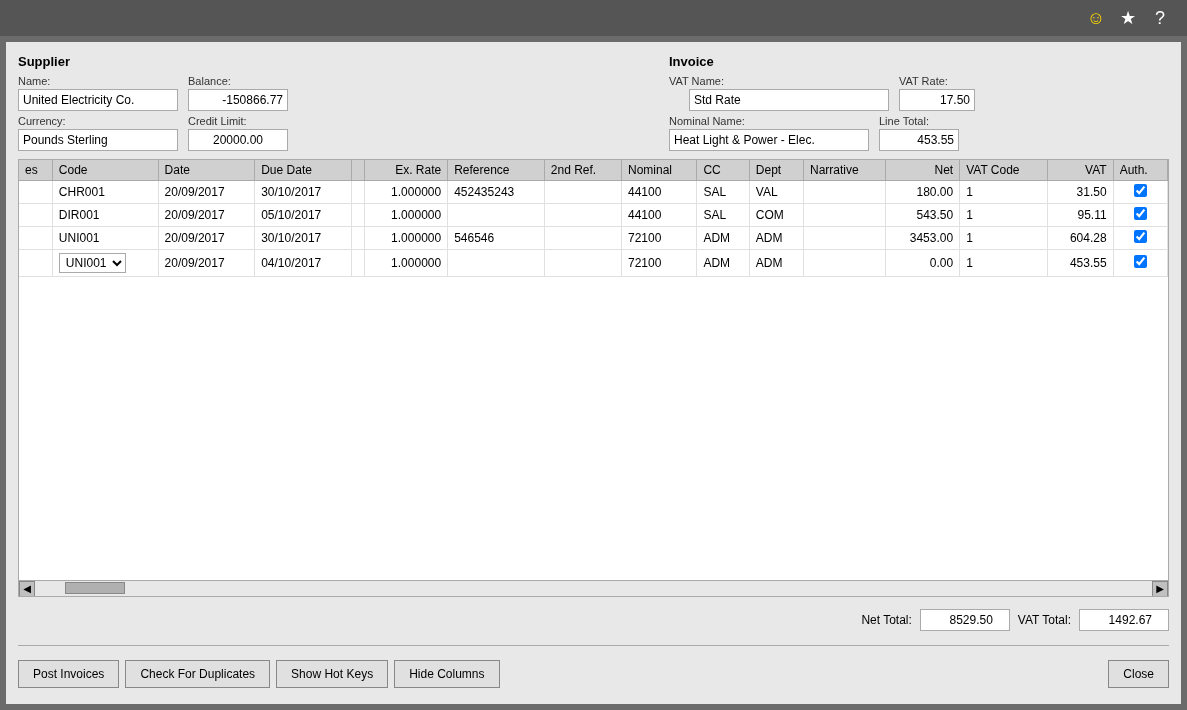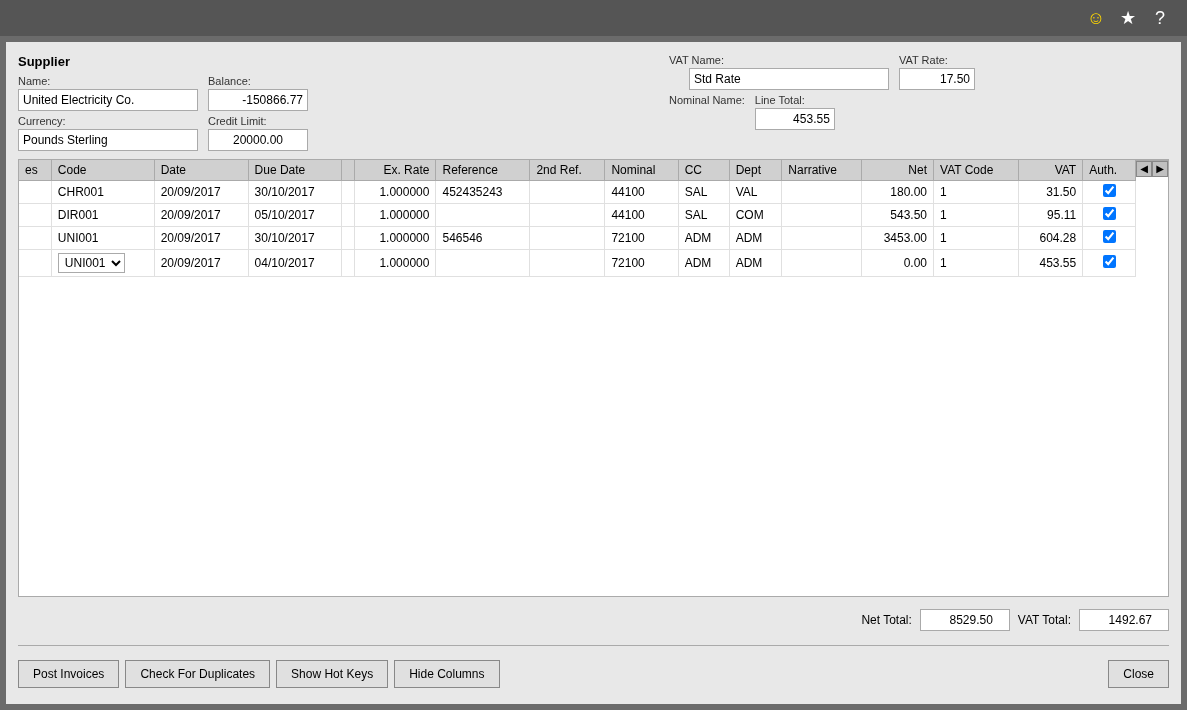--- a/index.html
+++ b/index.html
@@ -70,33 +70,33 @@
       font-size: 11px;
       color: #333;
     }
     .form-input {
       border: 1px solid #aaa;
       background: #fff;
       padding: 2px 4px;
       font-size: 12px;
       height: 22px;
     }
-    .input-wide { width: 180px; }
+    .input-wide { width: 160px; }
     .input-medium { width: 100px; }
     .input-vat-name { width: 200px; margin-left: 20px; }
     .input-vat-rate { width: 76px; text-align: right; }
     .input-nominal { width: 200px; }
     .input-line-total { width: 80px; text-align: right; }
     .table-container {
       flex: 1;
       background: #fff;
       border: 1px solid #aaa;
       overflow: hidden;
       display: flex;
-      flex-direction: row;
+      flex-direction: column;
     }
     .data-table {
       width: 100%;
       border-collapse: collapse;
       font-size: 12px;
     }
     .data-table thead tr {
       background: #d0d0d0;
       border-bottom: 1px solid #aaa;
     }
@@ -244,33 +244,35 @@
         <div class="form-group">
           <span class="form-label">Credit Limit:</span>
           <input class="form-input input-medium" value="20000.00" readonly="" style="text-align: center;">
         </div>
       </div>
     </div>
 
     <div style="flex:1;"></div>
 
     <div class="invoice-section">
+      <div class="section-title">Invoice</div>
       <div class="form-row">
         <div class="form-group">
           <span class="form-label">VAT Name:</span>
           <input class="form-input input-vat-name" value="Std Rate" readonly="" style="">
         </div>
         <div class="form-group">
           <span class="form-label">VAT Rate:</span>
           <input class="form-input input-vat-rate" value="17.50" readonly="" style="">
         </div>
       </div>
       <div class="form-row">
         <div class="form-group">
           <span class="form-label">Nominal Name:</span>
+          <input class="form-input input-nominal" value="Heat Light &amp; Power - Elec." readonly="" style="">
         </div>
         <div class="form-group">
           <span class="form-label">Line Total:</span>
           <input class="form-input input-line-total" value="453.55" readonly="" style="">
         </div>
       </div>
     </div>
   </div>
 
   <div class="table-container">

